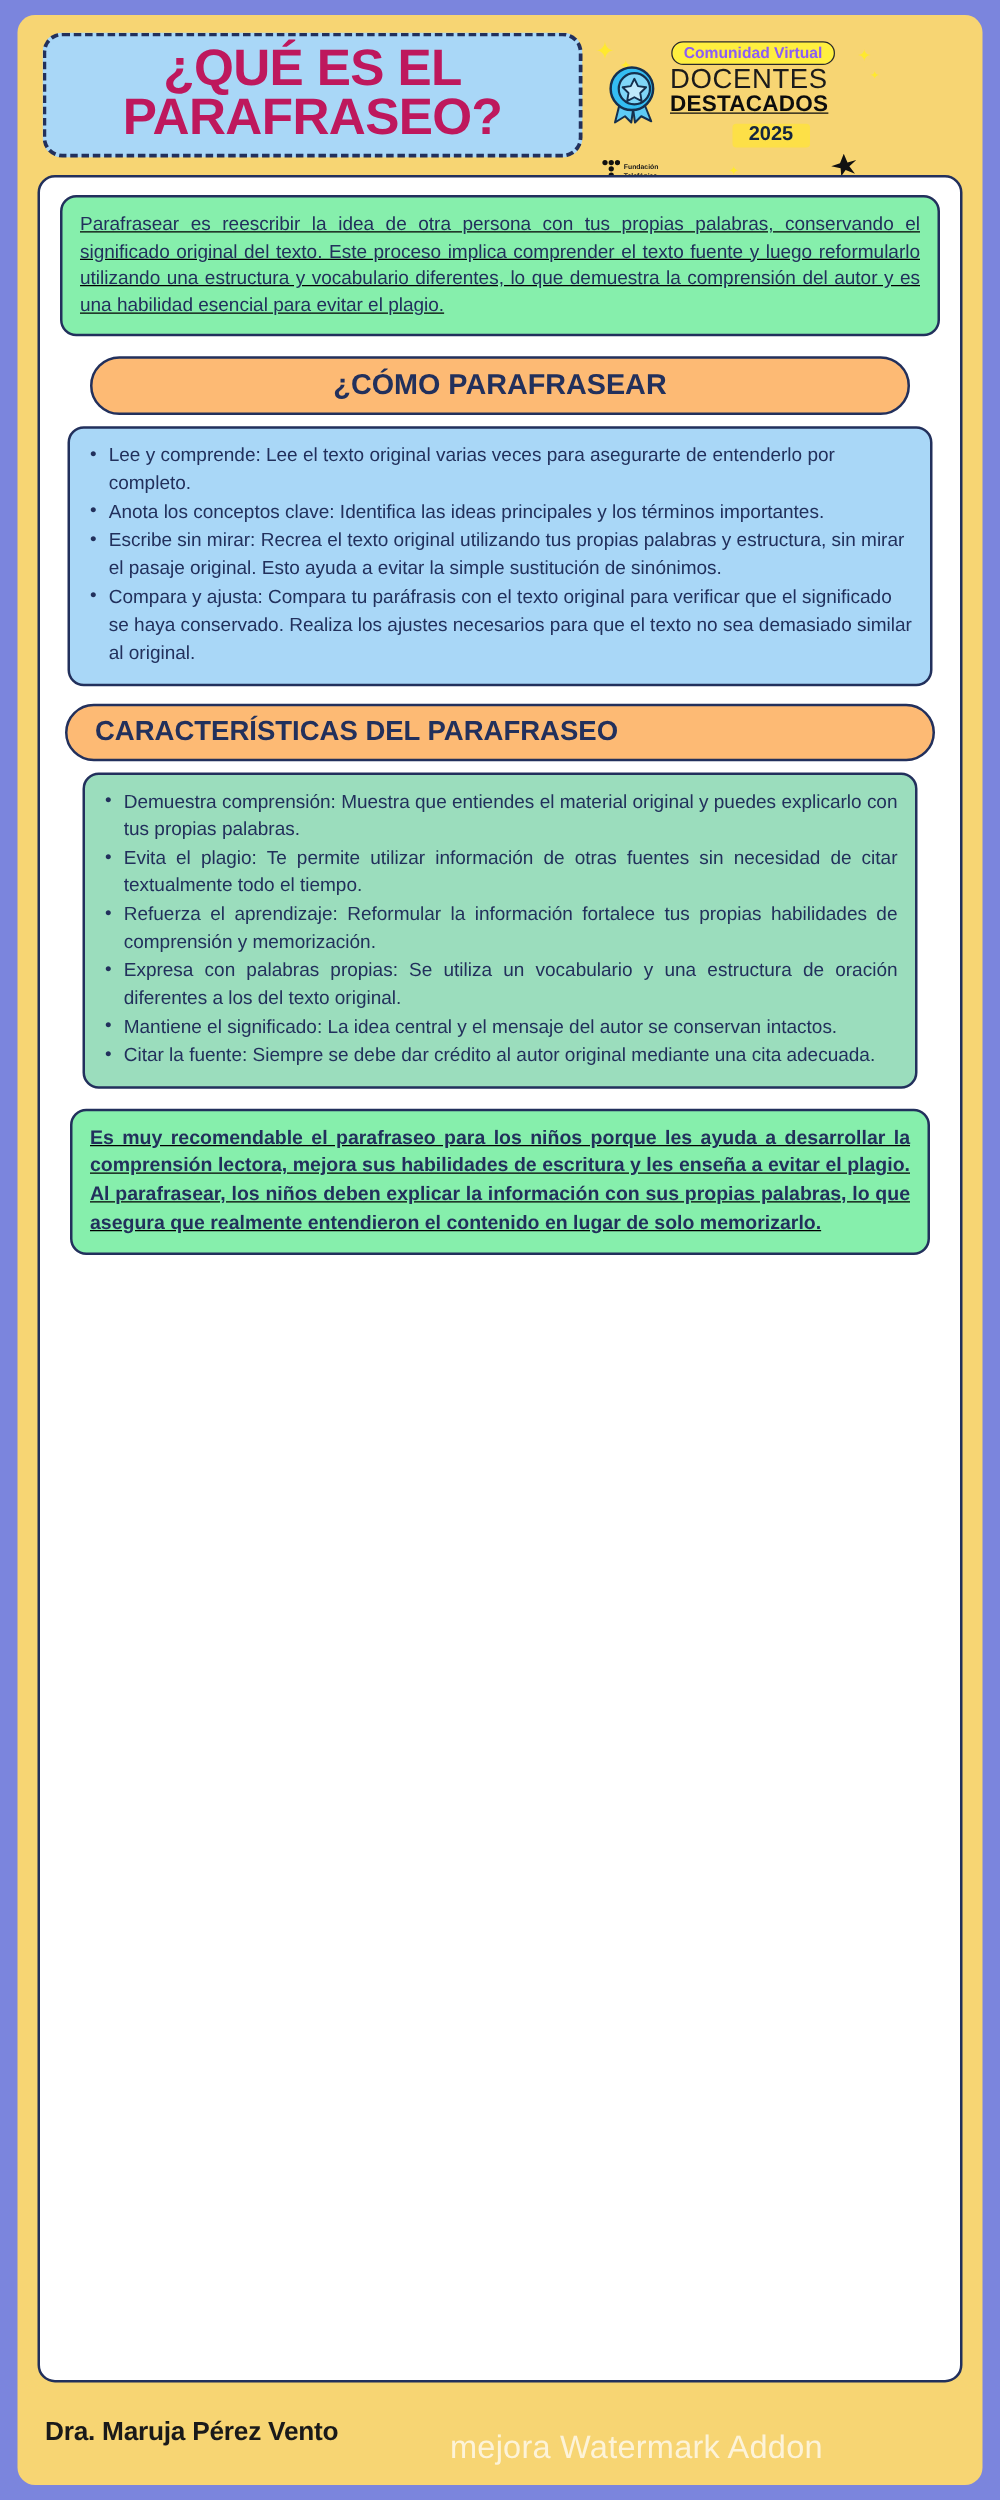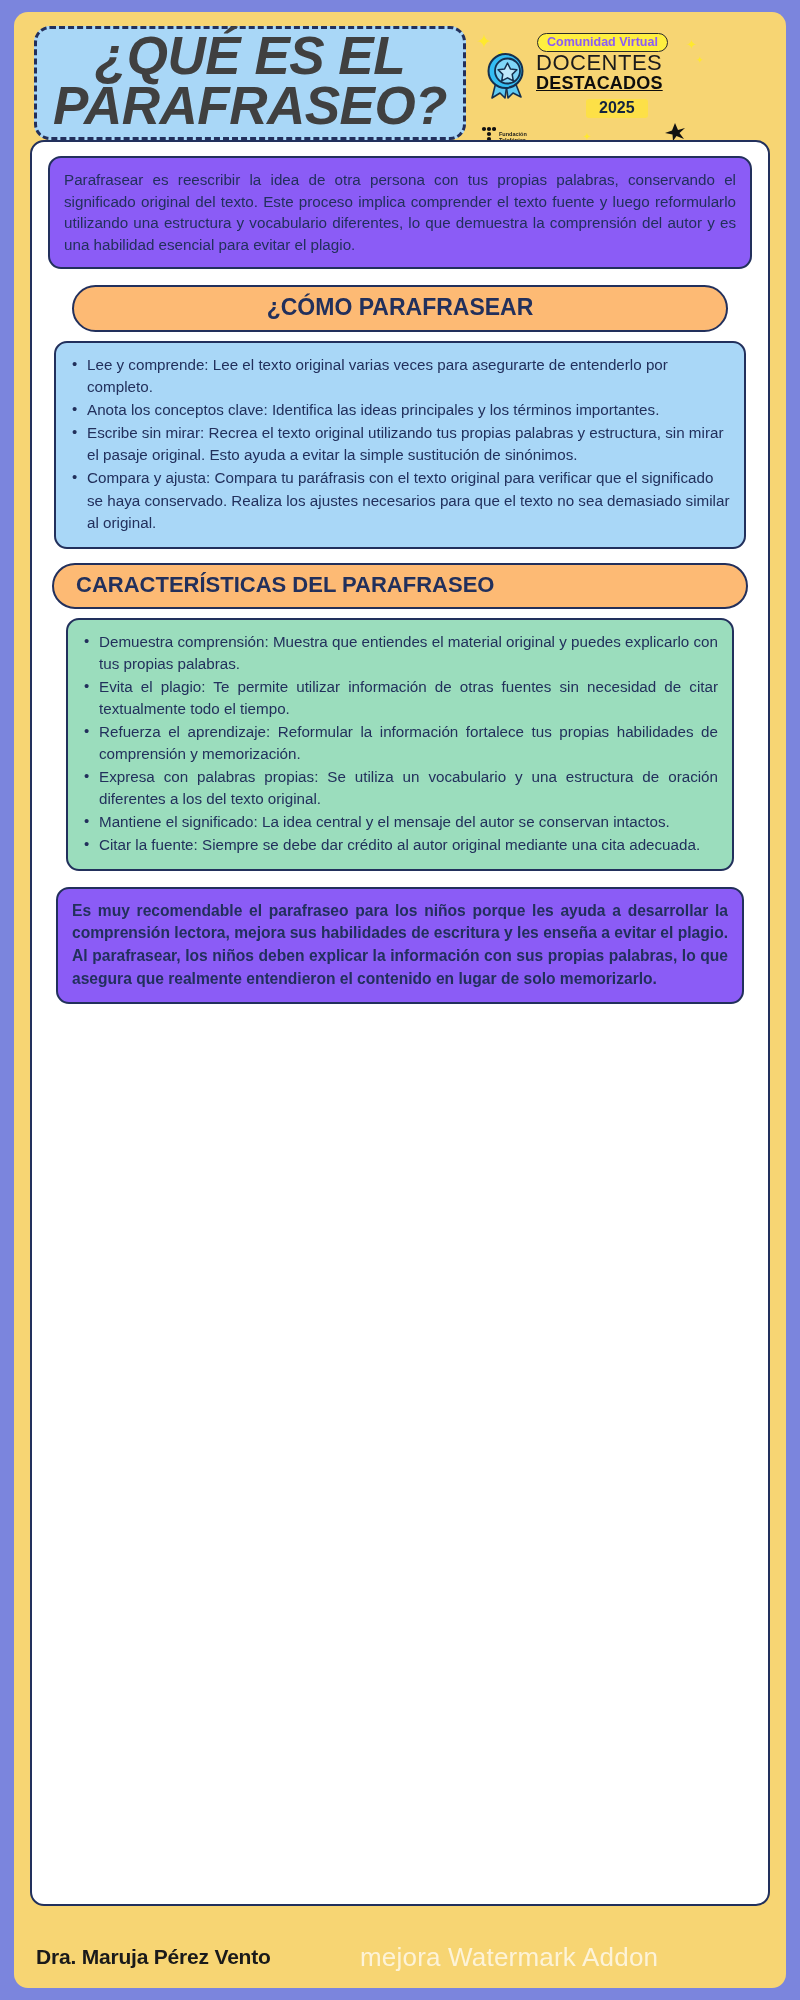--- a/index.html
+++ b/index.html
@@ -45,27 +45,26 @@
     background: #a9d7f7;
     border: 3px dashed #22305c;
     border-radius: 16px;
     display: flex;
     align-items: center;
     justify-content: center;
     padding: 2px 8px 6px;
   }
 
   .title-text {
-    color: #404040;
-    font-size: 53px;
+    color: #be185d;
+    font-size: 41px;
     line-height: 0.94;
     font-weight: bold;
     text-align: center;
     letter-spacing: -0.5px;
-    font-style: italic;
   }
 
   
   .badge {
     position: relative;
     flex: 1;
     height: 116px;
     margin-left: 8px;
     padding-top: 4px;
   }
@@ -159,21 +158,21 @@
     border-radius: 14px;
     padding: 14px 16px 10px;
   }
 
   
   .box {
     border: 2px solid #22305c;
     border-radius: 13px;
     padding: 11px 14px 12px;
   }
-  .box-pink   { background: #8b5cf6; }
+  .box-pink   { background: #86efac; text-decoration: underline; }
   .box-blue   { background: #a9d7f7; }
   .box-green  { background: #9bddbd; }
 
   .para {
     color: #22305c;
     font-size: 15.2px;
     line-height: 1.42;
     text-align: justify;
   }
   .para-bold { font-weight: bold; font-size: 15.6px; line-height: 1.45; }
@@ -216,21 +215,20 @@
   .inset-pink-bottom { margin: 16px 8px 0; }
 
   
   .footer {
     position: absolute;
     left: 16px;
     bottom: 8px;
     width: 740px;
     height: 46px;
     display: flex;
-    align-items: center;
   }
   .author {
     font-size: 21px;
     font-weight: bold;
     color: #1a1a1a;
     padding-left: 6px;
     letter-spacing: -0.2px;
   }
   .watermark {
     position: absolute;

